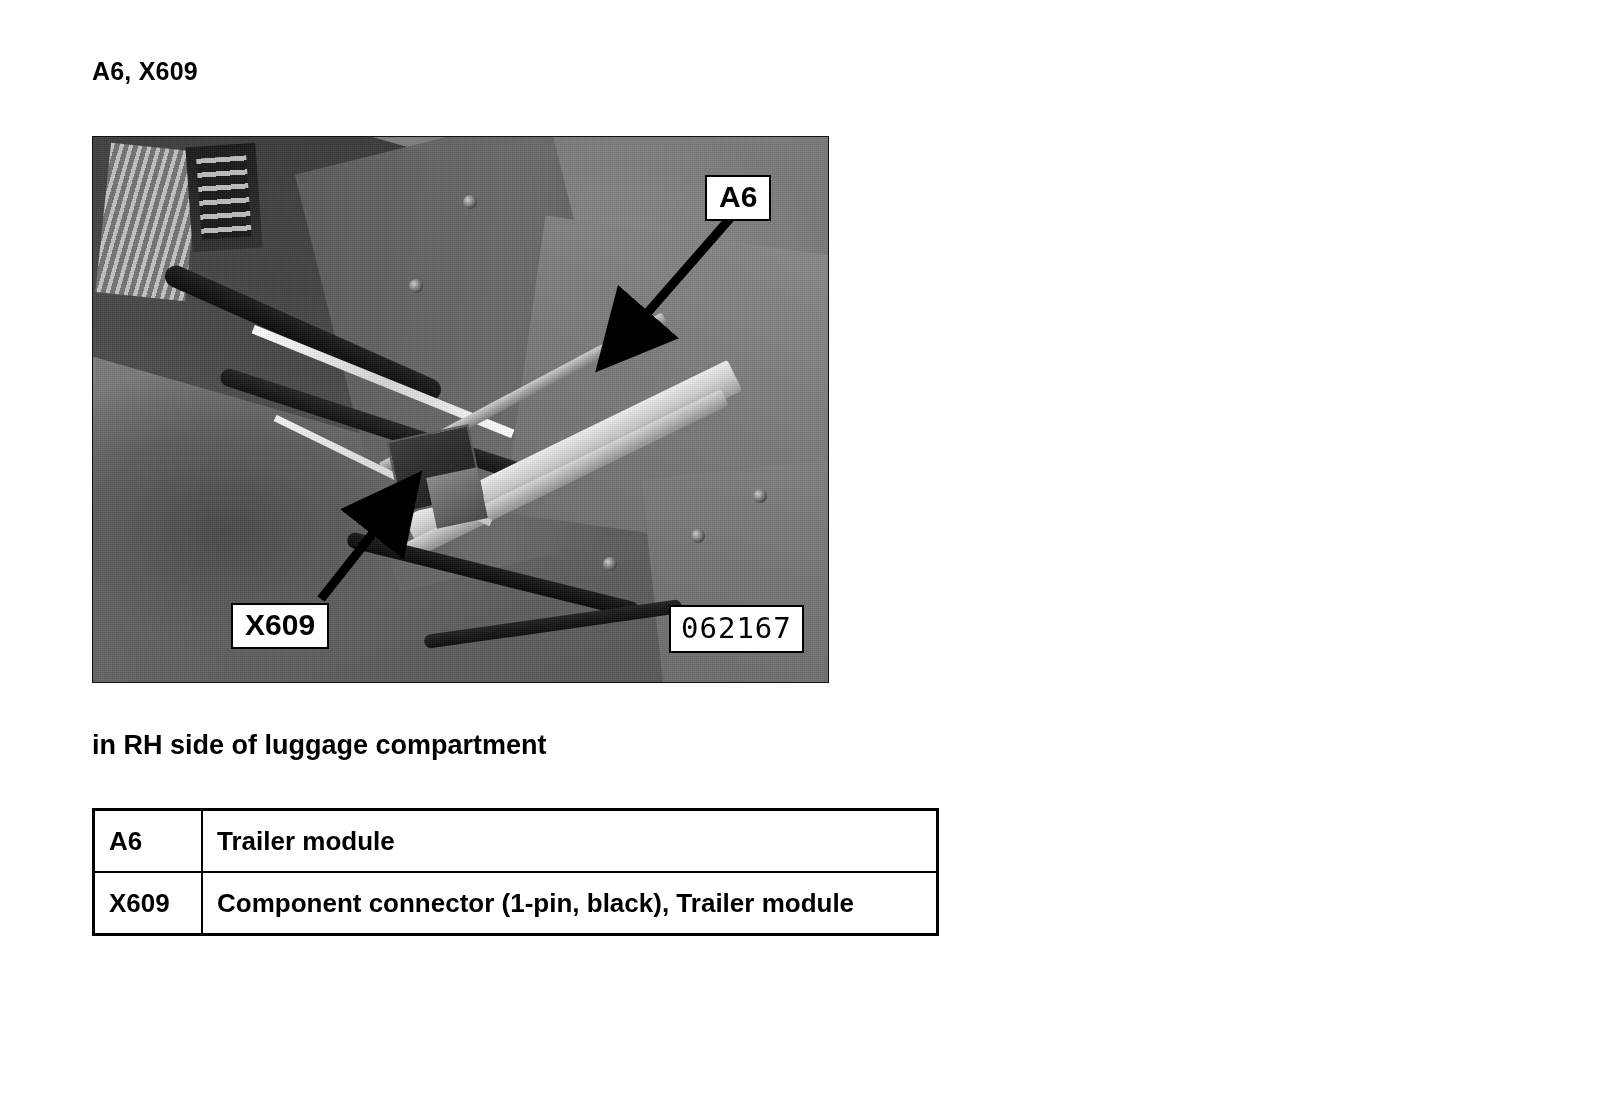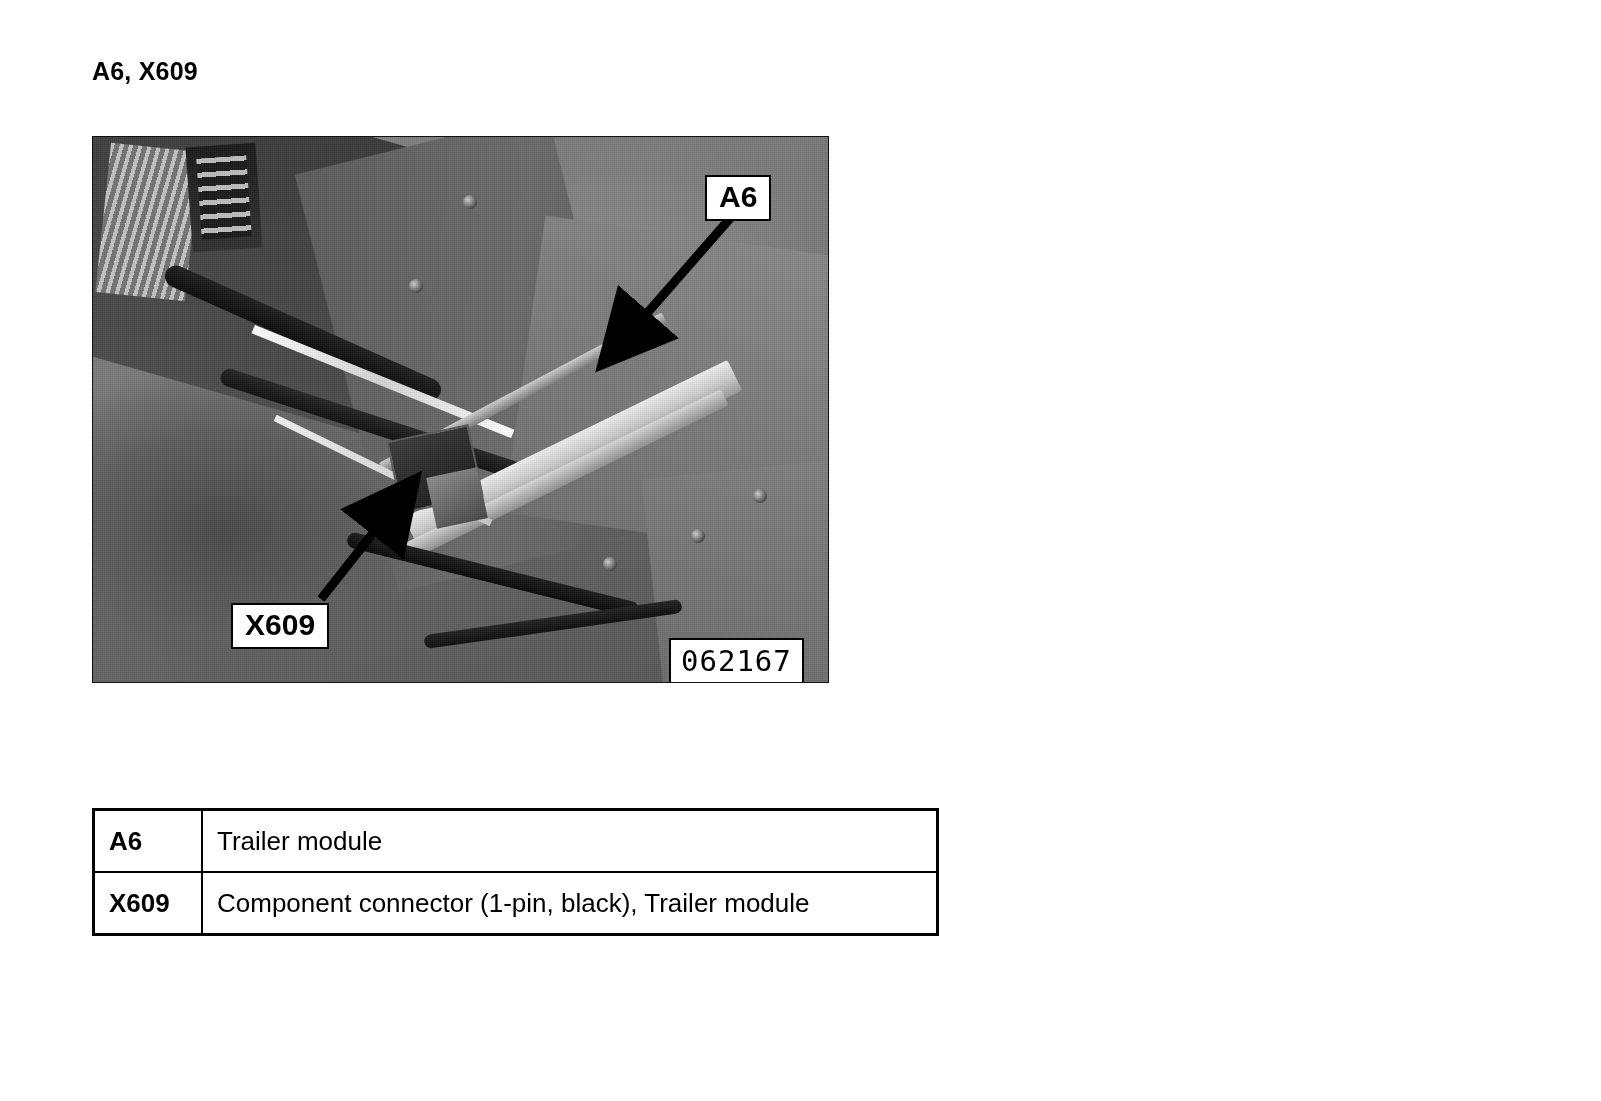--- a/index.html
+++ b/index.html
@@ -212,21 +212,21 @@
     line-height: 1;
     padding: 5px 12px 7px 12px;
     color: #000;
     white-space: nowrap;
   }
   .callout.a6 { left: 612px; top: 38px; }
   .callout.x609 { left: 138px; top: 466px; }
   .frameno {
     position: absolute;
     left: 576px;
-    top: 501px;
+    top: 468px;
     background: #ffffff;
     border: 2px solid #000;
     font-family: "DejaVu Sans Mono", monospace;
     font-size: 29px;
     padding: 4px 10px 6px 10px;
     letter-spacing: 1px;
   }
 
   .caption {
     position: absolute;
@@ -253,21 +253,21 @@
     vertical-align: middle;
     height: 40px;
   }
   .legend td.key {
     width: 78px;
     font-weight: bold;
     text-align: left;
     white-space: nowrap;
   }
   .legend td.desc {
-    font-weight: normal;
+    font-weight: bold;
   }
 </style>
 </head>
 <body>
 
 <div class="page">
 
   <div class="heading">A6, X609</div>
 
   <div class="photo">
@@ -311,20 +311,21 @@
       </defs>
       <line x1="640" y1="78" x2="514" y2="222" stroke="#000" stroke-width="9" marker-end="url(#ah)"></line>
       <line x1="228" y1="462" x2="318" y2="348" stroke="#000" stroke-width="9" marker-end="url(#ah)"></line>
     </svg>
 
     <div class="callout a6">A6</div>
     <div class="callout x609">X609</div>
     <div class="frameno">062167</div>
   </div>
 
+  <div class="caption">in RH side of luggage compartment</div>
 
   <table class="legend">
     <tbody>
       <tr>
         <td class="key">A6</td>
         <td class="desc">Trailer module</td>
       </tr>
       <tr>
         <td class="key">X609</td>
         <td class="desc">Component connector (1-pin, black), Trailer module</td>

